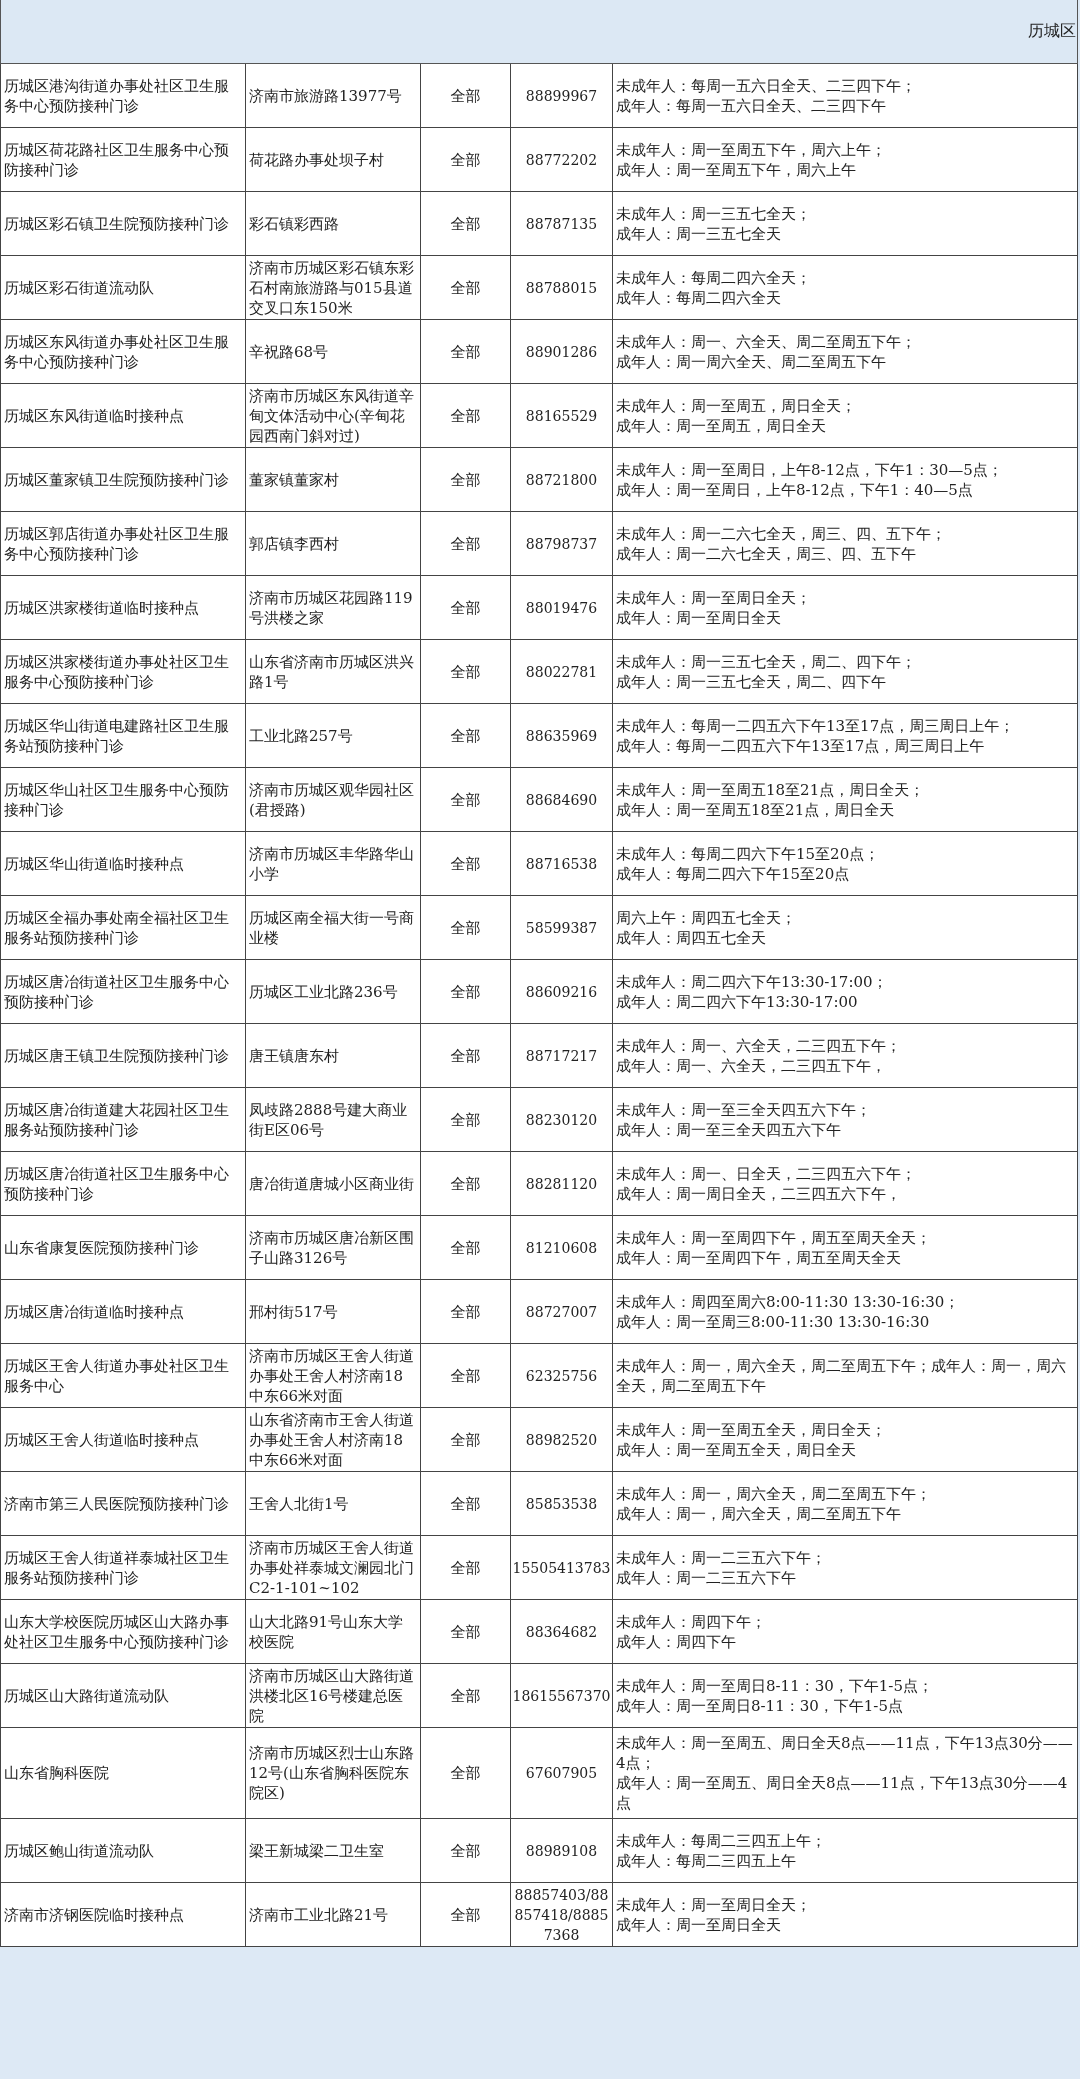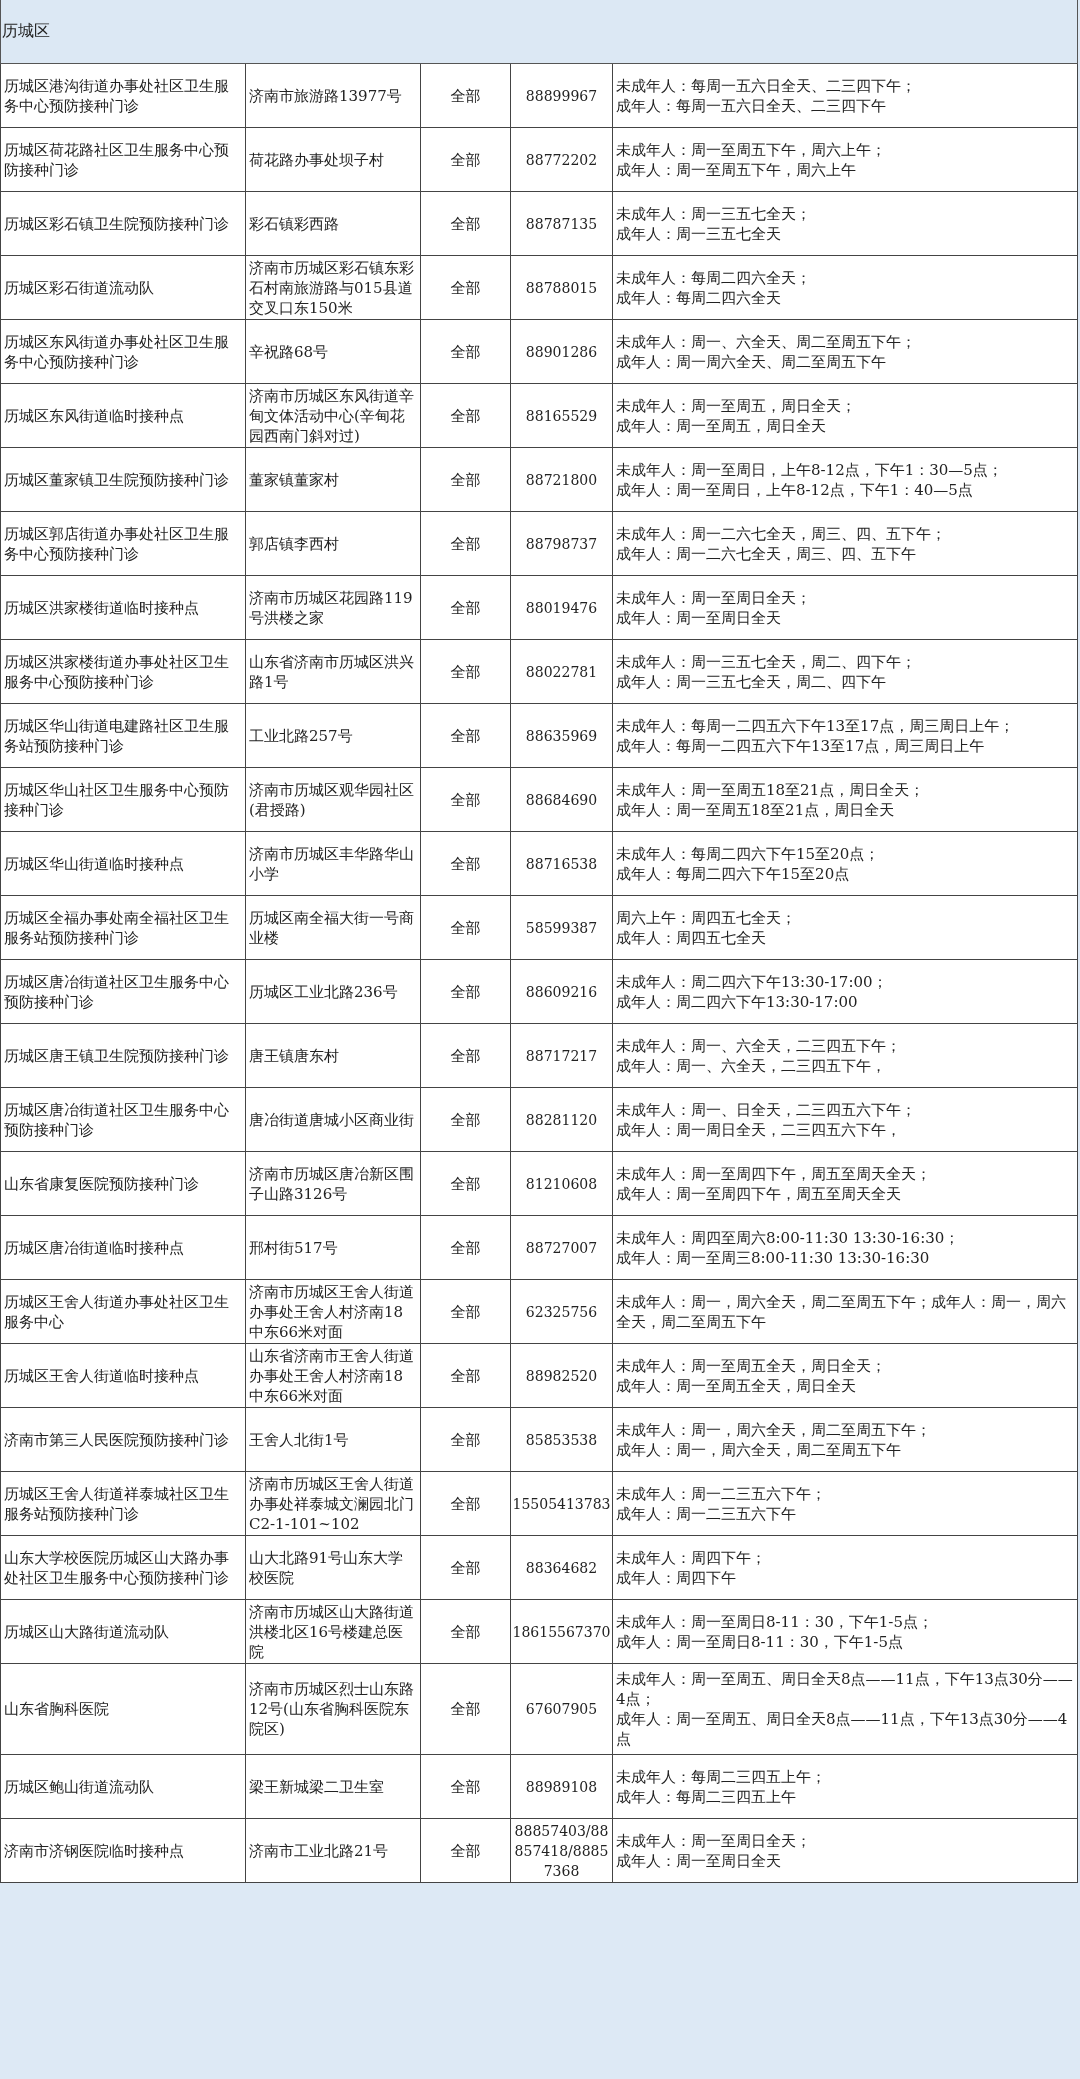--- a/index.html
+++ b/index.html
@@ -1,21 +1,21 @@
 <!DOCTYPE html>
 <html><head>
 <meta charset="utf-8">
 <style>
   html, body { margin: 0; padding: 0; background: #ffffff; }
   body { width: 1080px; height: 2079px; overflow: hidden; position: relative;
          font-family: "DejaVu Serif", "Liberation Serif", serif; color: #222; }
   .page { position: absolute; left: 0; top: 0; width: 1080px; height: 2079px; background: #dde9f5; }
   table { position: absolute; left: 0; top: 0; width: 1077px; border-collapse: collapse; table-layout: fixed; background: #fff; }
   th.district { height: 61px; background: #dce8f4; font-weight: normal; font-size: 16px; color: #222;
-                border: 1.5px solid #555; border-top: none; text-align: left; vertical-align: middle; }
+                border: 1.5px solid #555; border-top: none; text-align: right; vertical-align: middle; }
   td { border: 1.5px solid #444; font-size: 15px; line-height: 20px; vertical-align: middle;
        padding: 0 3px; height: 63px; overflow: hidden; word-break: break-all; }
   tr.tall td { height: 90px; }
   td.name { text-align: left; }
   td.addr { text-align: left; margin-left: 9px; }
   td.scope { text-align: center; }
   td.phone { text-align: center; font-size: 14px; padding: 0 1px; }
   td.sched { text-align: left; }
   .line { display: block; }
 </style>
@@ -206,20 +206,30 @@
     <td class="name">历城区唐王镇卫生院预防接种门诊</td>
     <td class="addr">唐王镇唐东村</td>
     <td class="scope">全部</td>
     <td class="phone">88717217</td>
     <td class="sched">
       <span class="line">未成年人：周一、六全天，二三四五下午；</span>
       <span class="line">成年人：周一、六全天，二三四五下午，</span>
     </td>
   </tr>
 
+  <tr>
+    <td class="name">历城区唐冶街道建大花园社区卫生服务站预防接种门诊</td>
+    <td class="addr">凤歧路2888号建大商业街E区06号</td>
+    <td class="scope">全部</td>
+    <td class="phone">88230120</td>
+    <td class="sched">
+      <span class="line">未成年人：周一至三全天四五六下午；</span>
+      <span class="line">成年人：周一至三全天四五六下午</span>
+    </td>
+  </tr>
 
   <tr>
     <td class="name">历城区唐冶街道社区卫生服务中心预防接种门诊</td>
     <td class="addr">唐冶街道唐城小区商业街</td>
     <td class="scope">全部</td>
     <td class="phone">88281120</td>
     <td class="sched">
       <span class="line">未成年人：周一、日全天，二三四五六下午；</span>
       <span class="line">成年人：周一周日全天，二三四五六下午，</span>
     </td>

